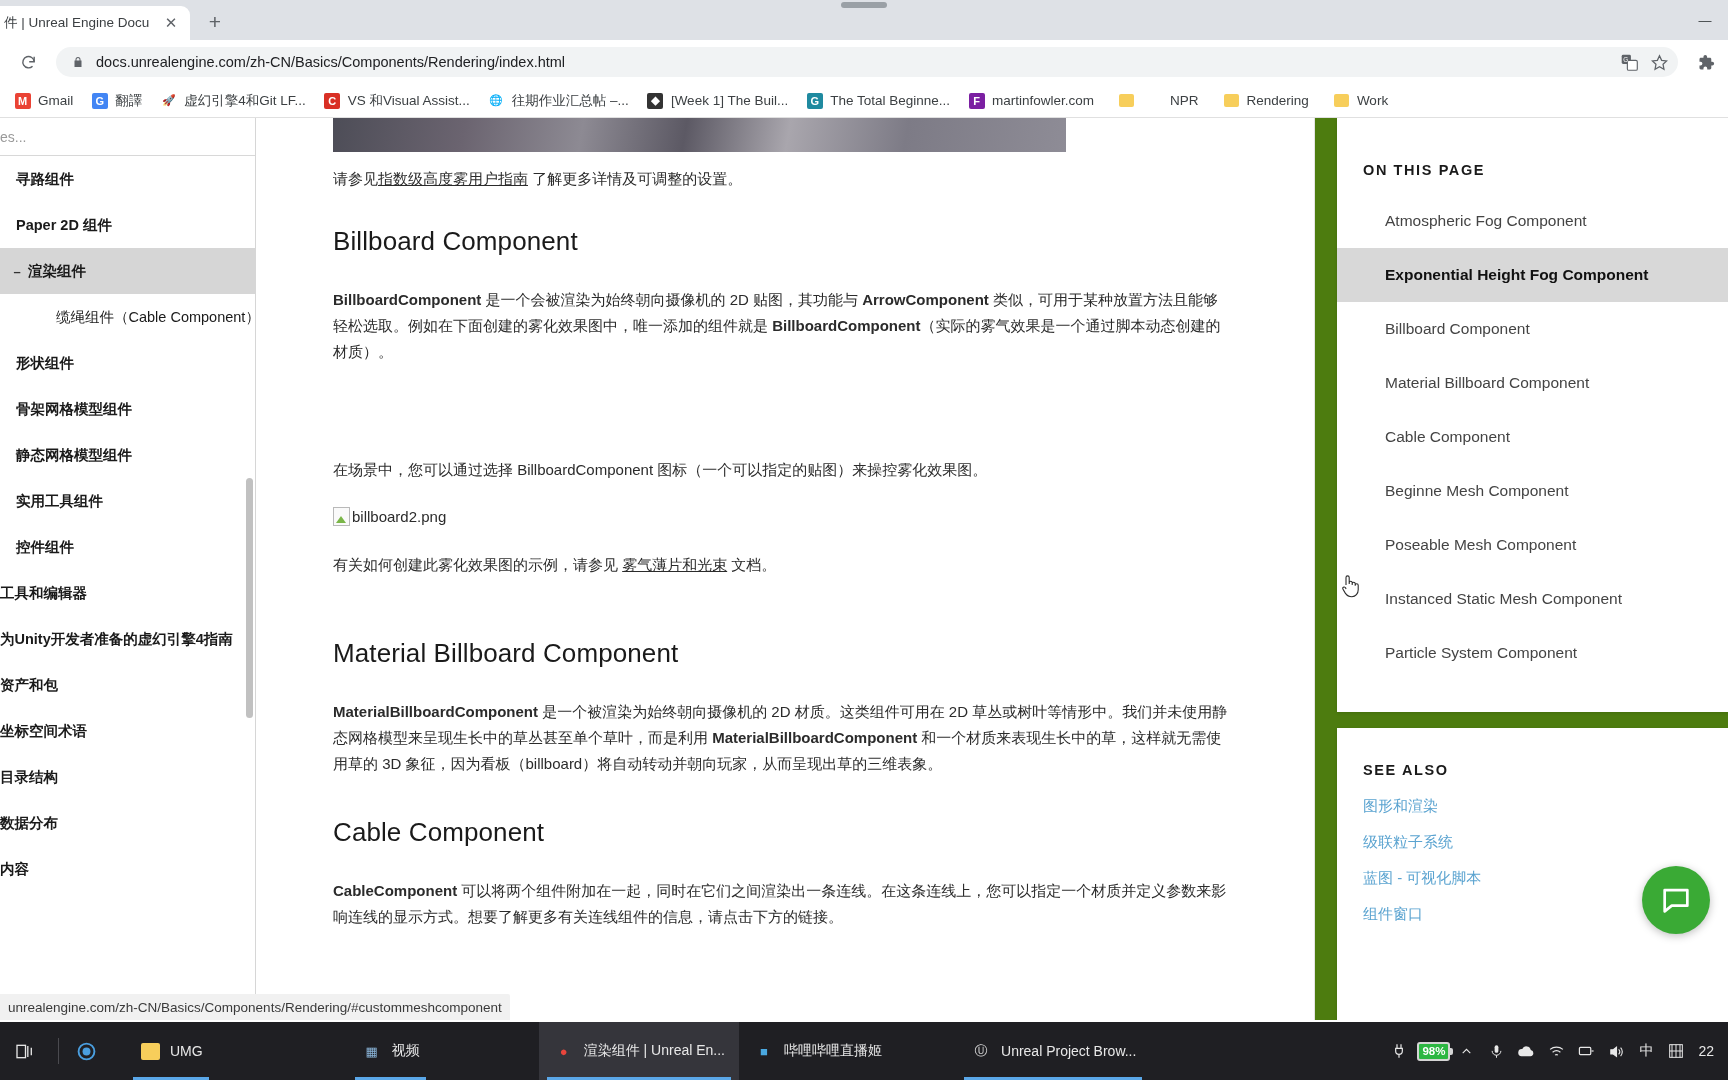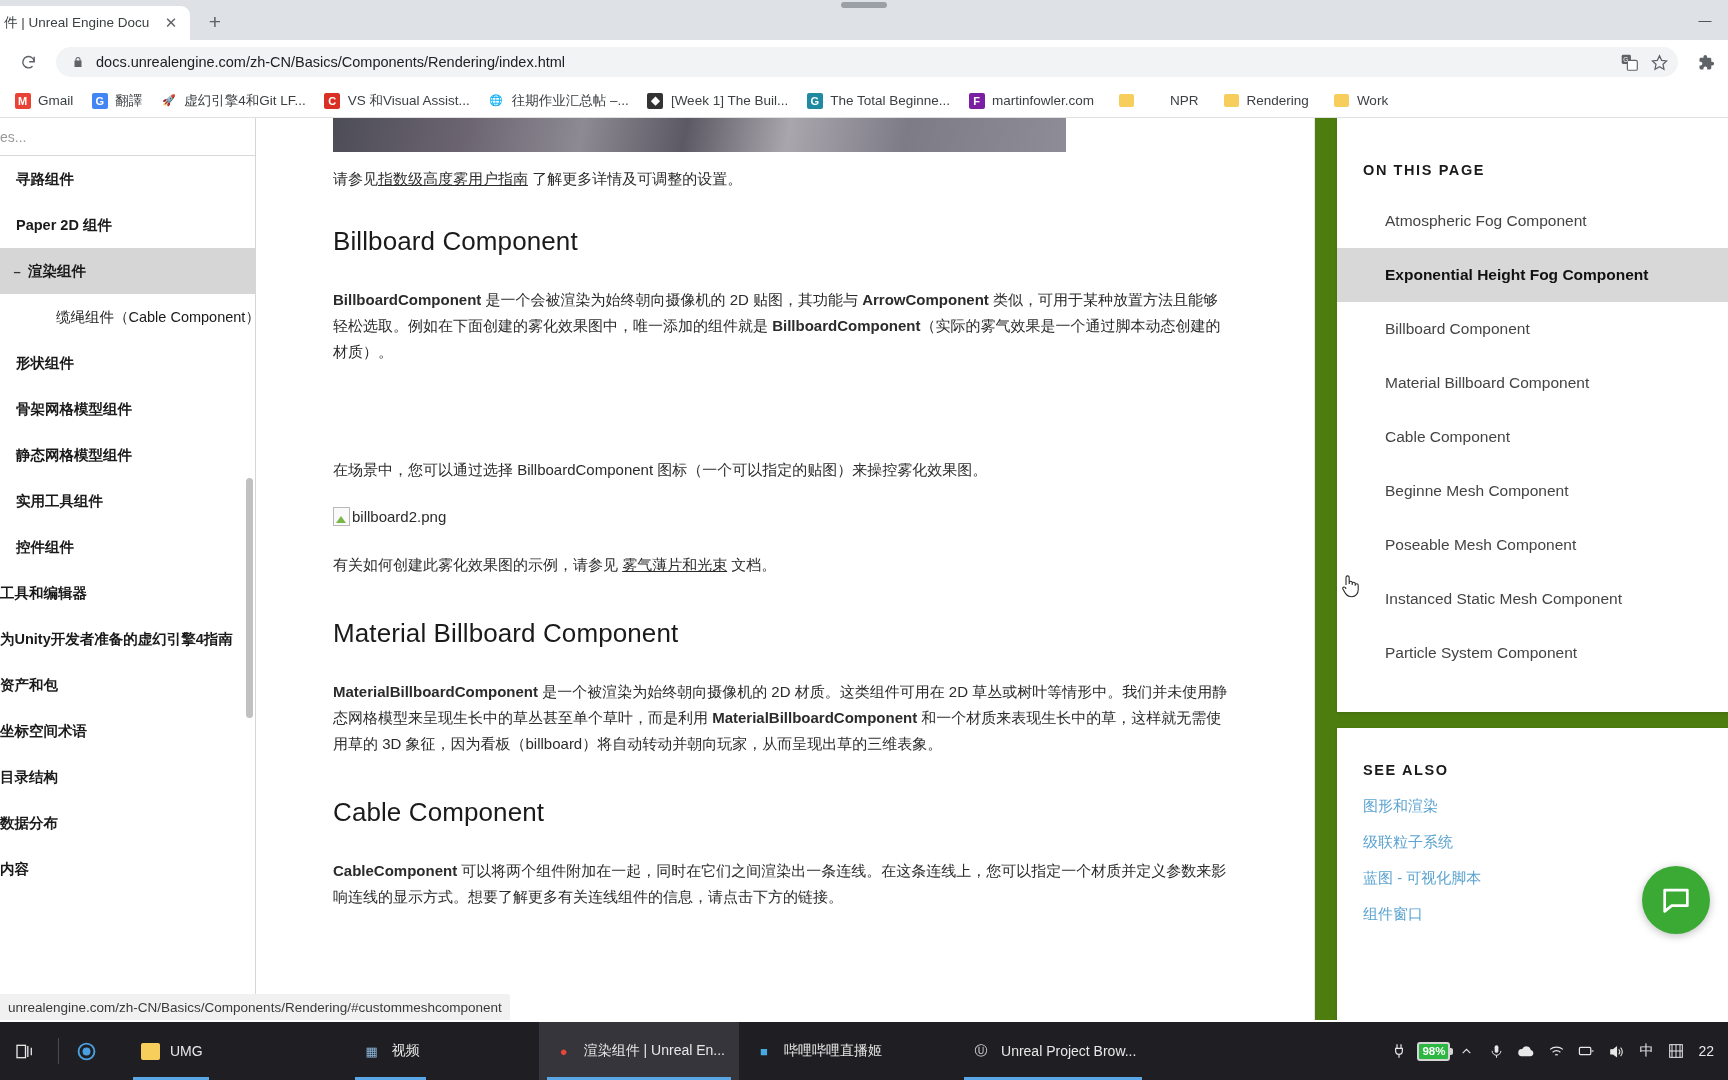--- a/index.html
+++ b/index.html
@@ -491,21 +491,21 @@
           <span class="bold">BillboardComponent</span><span> 是一个会被渲染为始终朝向摄像机的 2D 贴图，其功能与 </span><span class="bold">ArrowComponent</span><span> 类似，可用于某种放置方法且能够轻松选取。例如在下面创建的雾化效果图中，唯一添加的组件就是 </span><span class="bold">BillboardComponent</span><span>（实际的雾气效果是一个通过脚本动态创建的材质）。</span>
         </p>
 
         <p class="body" style="margin-bottom:24px;">在场景中，您可以通过选择 BillboardComponent 图标（一个可以指定的贴图）来操控雾化效果图。</p>
 
         <div class="brokenimg" style="margin-bottom:26px;">
           <span class="ph"></span>
           <span>billboard2.png</span>
         </div>
 
-        <p class="body" style="margin-bottom:40px;">
+        <p class="body" style="margin-bottom:60px;">
           <span>有关如何创建此雾化效果图的示例，请参见 </span><a class="inline" href="#">雾气薄片和光束</a><span> 文档。</span>
         </p>
 
         <h2 class="sect" style="margin-bottom:30px;">Material Billboard Component</h2>
 
         <p class="body" style="margin-bottom:40px;">
           <span class="bold">MaterialBillboardComponent</span><span> 是一个被渲染为始终朝向摄像机的 2D 材质。这类组件可用在 2D 草丛或树叶等情形中。我们并未使用静态网格模型来呈现生长中的草丛甚至单个草叶，而是利用 </span><span class="bold">MaterialBillboardComponent</span><span> 和一个材质来表现生长中的草，这样就无需使用草的 3D 象征，因为看板（billboard）将自动转动并朝向玩家，从而呈现出草的三维表象。</span>
         </p>
 
         <h2 class="sect" style="margin-bottom:30px;">Cable Component</h2>

